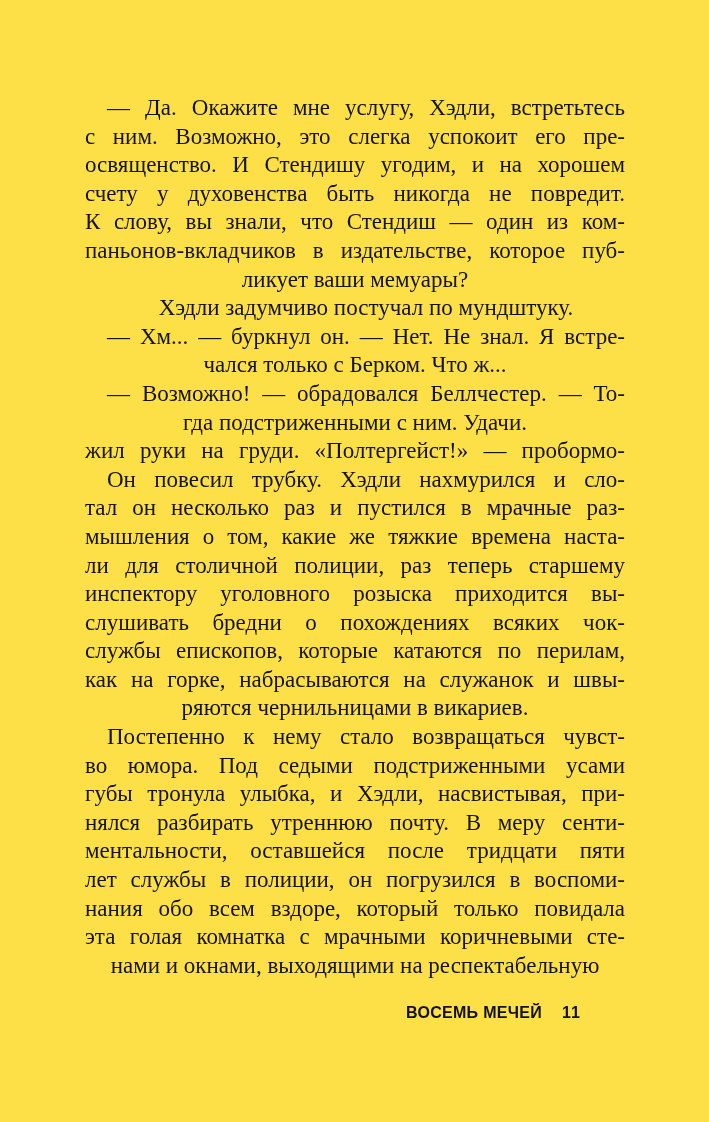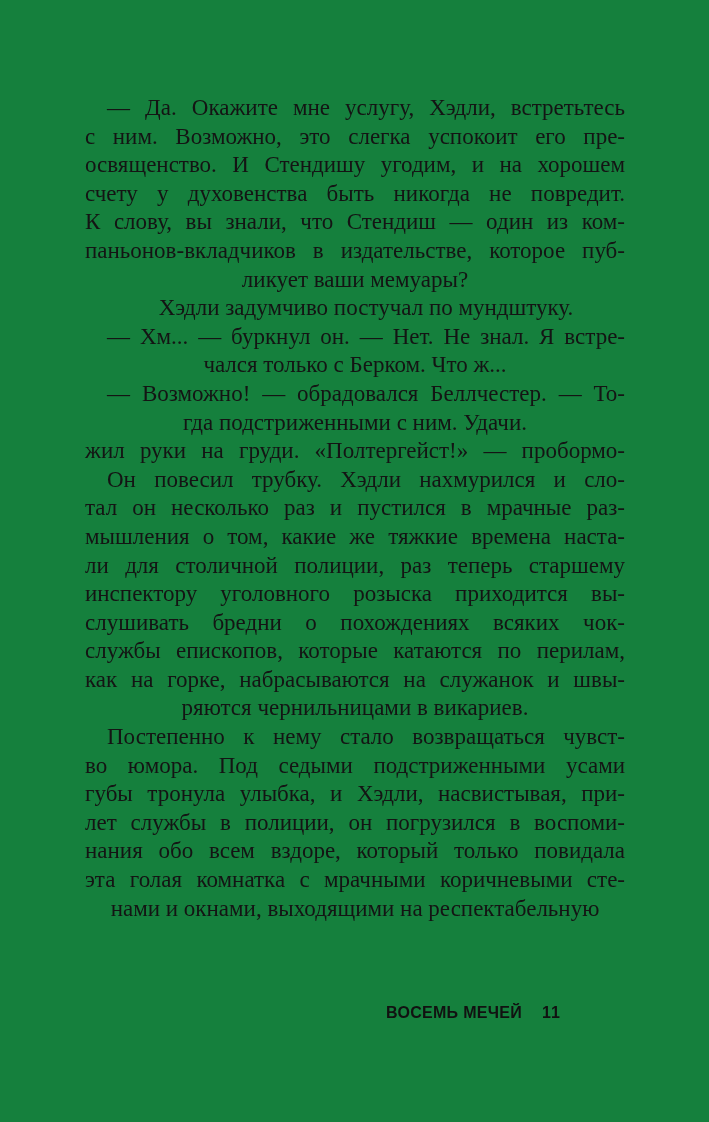--- a/index.html
+++ b/index.html
@@ -4,21 +4,21 @@
 <style>
   html, body {
     margin: 0;
     padding: 0;
     background: #ffffff;
   }
   .page {
     position: relative;
     width: 709px;
     height: 1122px;
-    background: #15803d;
+    background: #fde047;
     overflow: hidden;
     font-family: "Liberation Serif", serif;
   }
   .text-block {
     position: absolute;
     left: 85px;
     top: 94px;
     width: 540px;
     color: #141414;
     font-size: 23px;
@@ -31,21 +31,21 @@
   .line.just {
     text-align: justify;
     text-align-last: justify;
   }
   .line.indent {
     text-indent: 22px;
   }
   .footer {
     position: absolute;
     top: 1004px;
-    right: 148px;
+    right: 128px;
     display: flex;
     align-items: baseline;
     color: #111111;
     font-family: "Liberation Sans", sans-serif;
     padding-left: 44px;
   }
   .running-title {
     font-size: 16px;
     font-weight: bold;
     letter-spacing: 0.3px;
@@ -81,20 +81,22 @@
       <div class="line just">мышления о том, какие же тяжкие времена наста-</div>
       <div class="line just">ли для столичной полиции, раз теперь старшему</div>
       <div class="line just">инспектору уголовного розыска приходится вы-</div>
       <div class="line just">слушивать бредни о похождениях всяких чок-</div>
       <div class="line just">службы епископов, которые катаются по перилам,</div>
       <div class="line just">как на горке, набрасываются на служанок и швы-</div>
       <div class="line">ряются чернильницами в викариев.</div>
       <div class="line indent just">Постепенно к нему стало возвращаться чувст-</div>
       <div class="line just">во юмора. Под седыми подстриженными усами</div>
       <div class="line just">губы тронула улыбка, и Хэдли, насвистывая, при-</div>
+      <div class="line just">нялся разбирать утреннюю почту. В меру сенти-</div>
+      <div class="line just">ментальности, оставшейся после тридцати пяти</div>
       <div class="line just">лет службы в полиции, он погрузился в воспоми-</div>
       <div class="line just">нания обо всем вздоре, который только повидала</div>
       <div class="line just">эта голая комнатка с мрачными коричневыми сте-</div>
       <div class="line">нами и окнами, выходящими на респектабельную</div>
     </div>
 
   <div class="footer">
     <span class="running-title">ВОСЕМЬ МЕЧЕЙ</span>
     <span class="page-number">11</span>
   </div>

